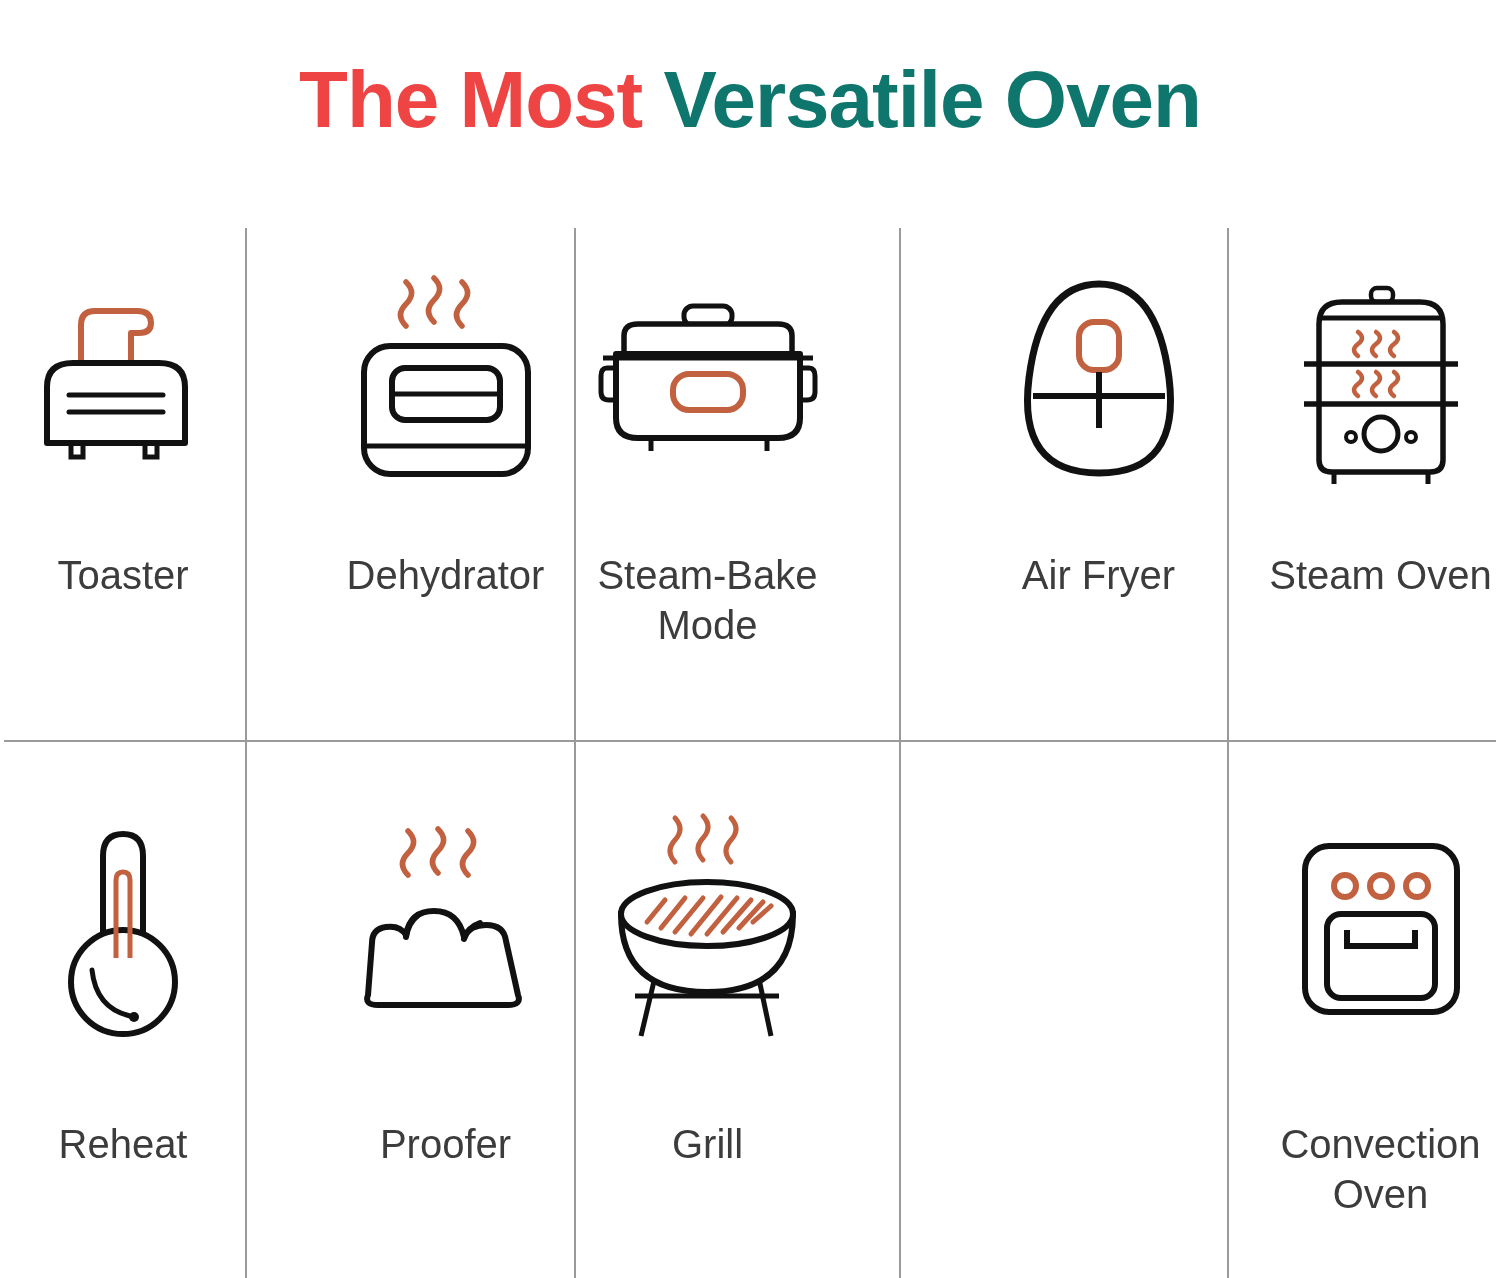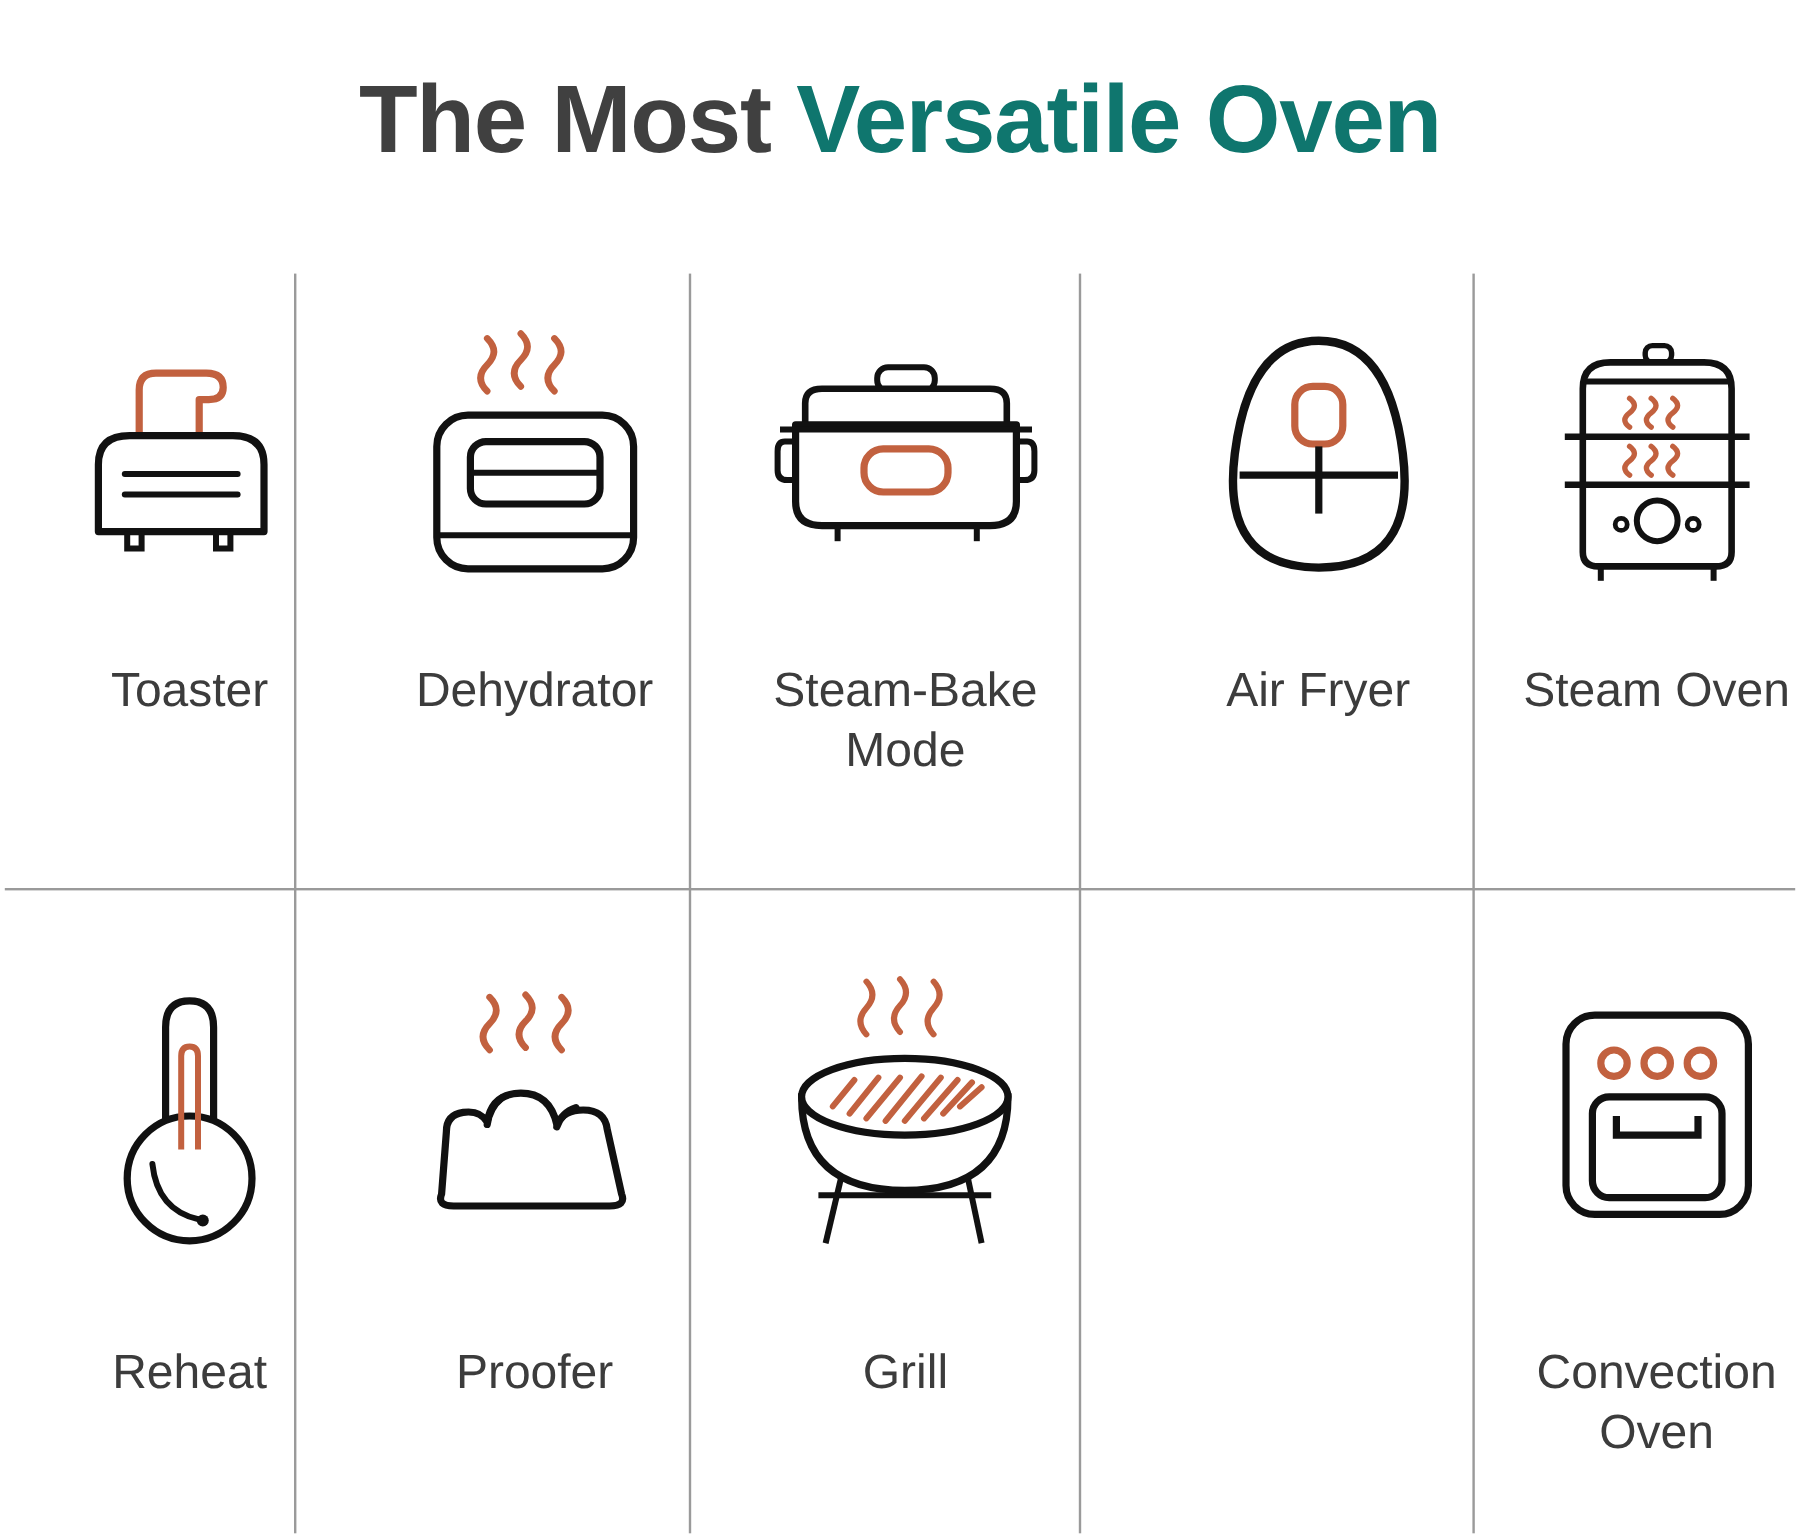--- a/index.html
+++ b/index.html
@@ -17,21 +17,21 @@
   .title{
     position:absolute;
     top:-2px;left:0;width:1500px;
     text-align:center;
     font-size:80px;
     font-weight:bold;
     letter-spacing:-1px;
     line-height:96px;
     white-space:nowrap;
   }
-  .title .t-dark{color:#404040;}
+  .title .t-dark{color:#ef4444;}
   .title .t-accent{color:#0f766e;}
 
   
   .vline{
     position:absolute;
     top:228px;bottom:0;
     width:2px;background:#9a9a9a;
   }
   .hline{
     position:absolute;
@@ -62,23 +62,23 @@
   }
   
   .r1{top:238px;height:480px;}
   .r1 .icon-box{height:290px;}
   .r1 .cell-label{margin-top:22px;}
   
   .r2{top:800px;height:478px;}
   .r2 .icon-box{height:260px;}
   .r2 .cell-label{margin-top:59px;}
 
-  .c1{left:0px;width:246px;padding-left:35px;}
+  .c1{left:0px;width:246px;}
   .c2{left:248px;width:395px;}
-  .c3{left:601px;width:261px;padding-left:23px;}
+  .c3{left:577px;width:261px;}
   .c4{left:902px;width:393px;}
   .c5{left:1230px;width:301px;}
 
   svg{display:block;overflow:visible;}
 </style>
 </head>
 <body>
 
 <div class="page">
 

